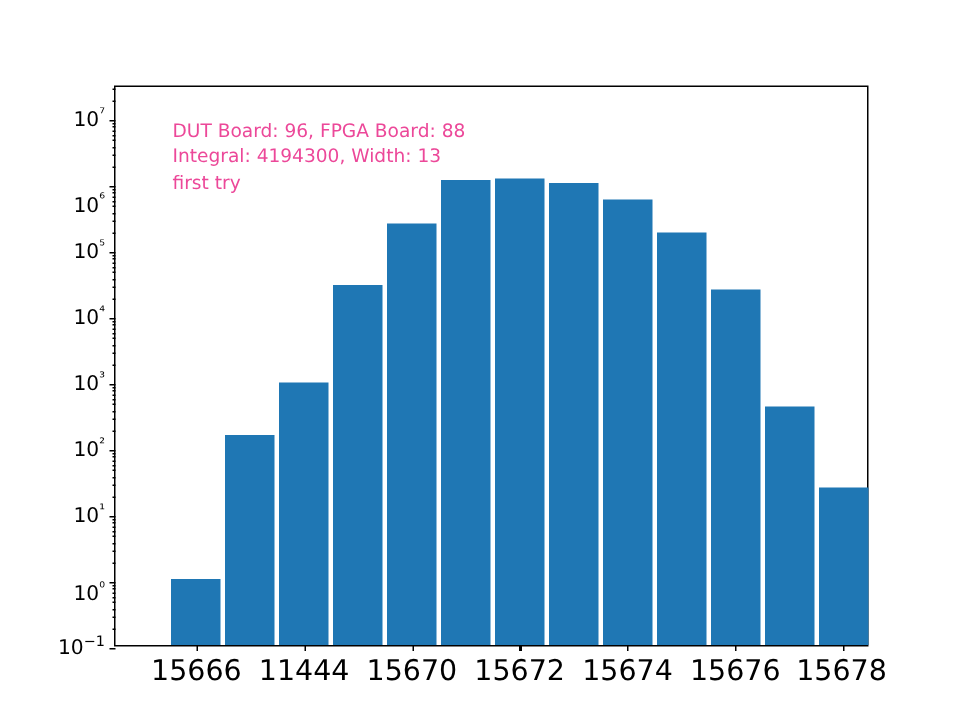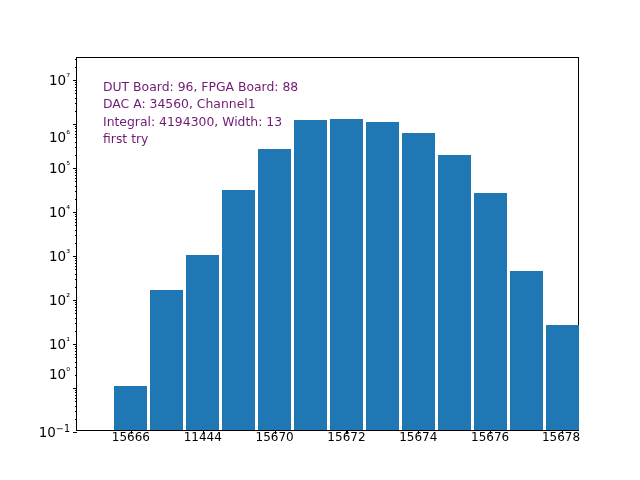--- a/index.html
+++ b/index.html
@@ -76,58 +76,59 @@
   .xtick-major {
     position: absolute;
     top: 100%;
     width: 1.1px;
     height: 4.2px;
     background: #000000;
   }
   .xtick-label {
     position: absolute;
     top: 100%;
+    margin-top: 6px;
     transform: translateX(-50%);
-    font-size: 12px;
+    font-size: 19px;
     color: #000000;
     white-space: nowrap;
   }
 
   
   .bar {
     position: absolute;
     bottom: 0;
     background: #1f77b4;
   }
 
   
   #annotation {
     position: absolute;
-    left: 26px;
+    left: 38px;
     top: 20px;
     font-size: 12.4px;
     line-height: 17.4px;
-    color: #701a75;
+    color: #ec4899;
     white-space: nowrap;
     pointer-events: none;
   }
   #annotation div { padding: 0; margin: 0; }
 </style>
 </head>
 <body>
 
 <div id="figure">
 
 
   <div id="axes">
     <div id="ybits">
         <div class="ytick-major" style="top: 374px;"></div>
         <div class="ytick-label" style="top: 374px;">10<sup>−1</sup></div>
         <div class="ytick-major" style="top: 330px;"></div>
-        <div class="ytick-label" style="top: 316px;">10<sup>⁰</sup></div>
+        <div class="ytick-label" style="top: 338px;">10<sup>⁰</sup></div>
         <div class="ytick-major" style="top: 286px;"></div>
         <div class="ytick-label" style="top: 286px;">10<sup>¹</sup></div>
         <div class="ytick-major" style="top: 242px;"></div>
         <div class="ytick-label" style="top: 242px;">10<sup>²</sup></div>
         <div class="ytick-major" style="top: 198px;"></div>
         <div class="ytick-label" style="top: 198px;">10<sup>³</sup></div>
         <div class="ytick-major" style="top: 154px;"></div>
         <div class="ytick-label" style="top: 154px;">10<sup>⁴</sup></div>
         <div class="ytick-major" style="top: 110px;"></div>
         <div class="ytick-label" style="top: 110px;">10<sup>⁵</sup></div>
@@ -229,18 +230,17 @@
         <div class="bar" title="15673: 1000000" style="left: 288.866px; width: 33.0543px; height: 308px; background: rgb(31, 119, 180);"></div>
         <div class="bar" title="15674: 560000" style="left: 324.794px; width: 33.0543px; height: 296.92px; background: rgb(31, 119, 180);"></div>
         <div class="bar" title="15675: 180000" style="left: 360.723px; width: 33.0543px; height: 275.232px; background: rgb(31, 119, 180);"></div>
         <div class="bar" title="15676: 24000" style="left: 396.651px; width: 33.0543px; height: 236.729px; background: rgb(31, 119, 180);"></div>
         <div class="bar" title="15677: 420" style="left: 432.58px; width: 33.0543px; height: 159.423px; background: rgb(31, 119, 180);"></div>
         <div class="bar" title="15678: 24" style="left: 468.509px; width: 33.0543px; height: 104.729px; background: rgb(31, 119, 180);"></div>
       </div>
 
     <div id="annotation">
       <div>DUT Board: 96, FPGA Board: 88</div>
-      <div>DAC A: 34560, Channel1</div>
       <div>Integral: 4194300, Width: 13</div>
       <div>first try</div>
     </div>
   </div>
 </div>
 
 </body></html>

